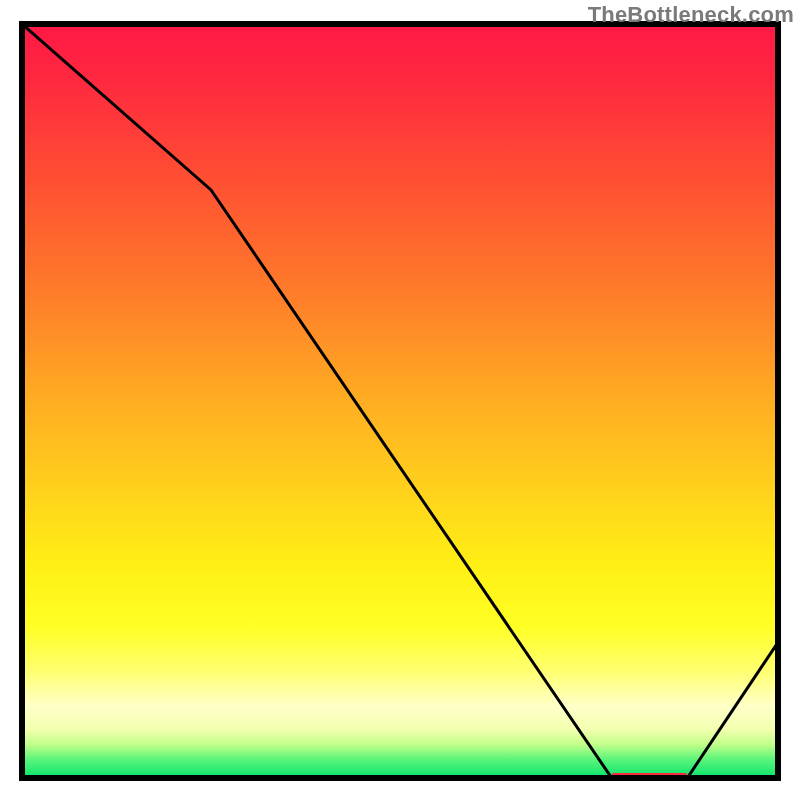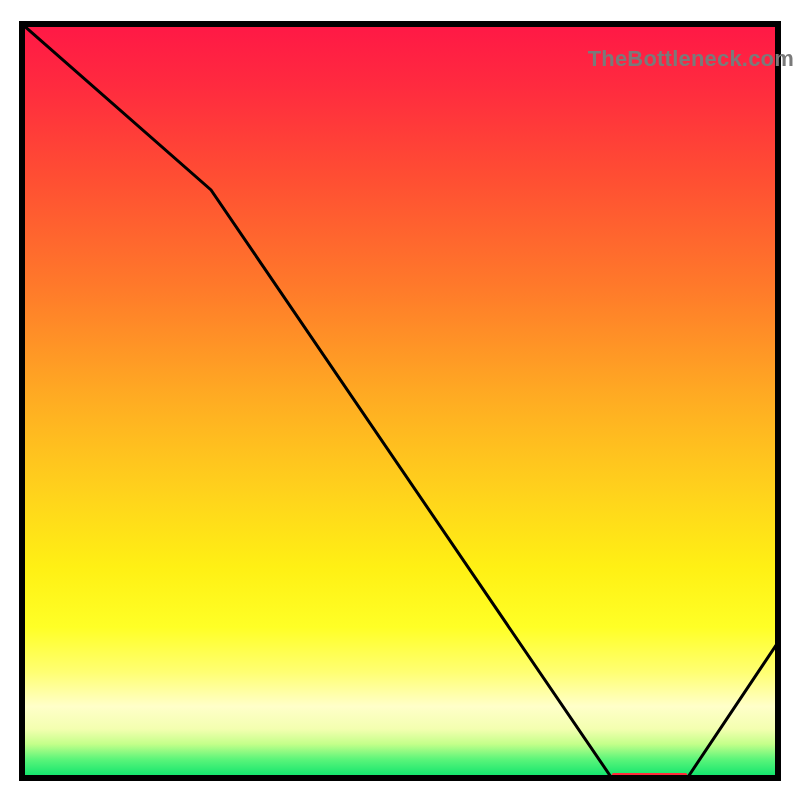--- a/index.html
+++ b/index.html
@@ -19,21 +19,20 @@
     position: absolute;
     top: 2px;
     right: 6px;
     font-family: Arial, Helvetica, sans-serif;
     font-size: 22px;
     font-weight: 600;
     color: #7a7a7a;
     letter-spacing: 0.2px;
     user-select: none;
     z-index: 50;
-    margin-top: 44px;
   }
   svg.chart {
     position: absolute;
     left: 0;
     top: 0;
     width: 800px;
     height: 800px;
   }
 </style>
 </head>

